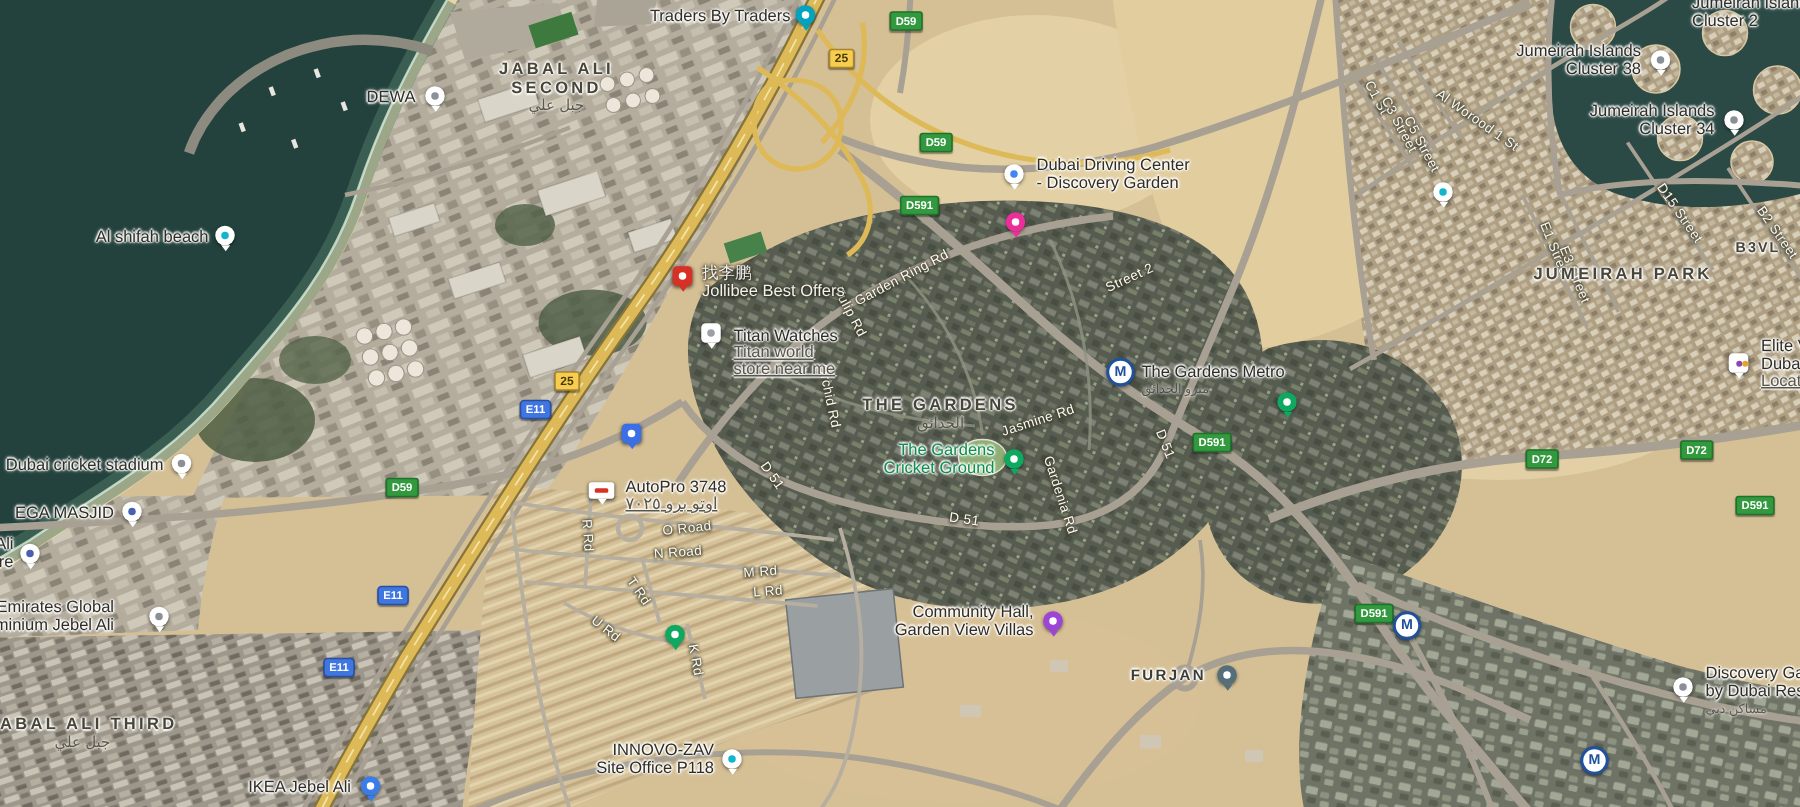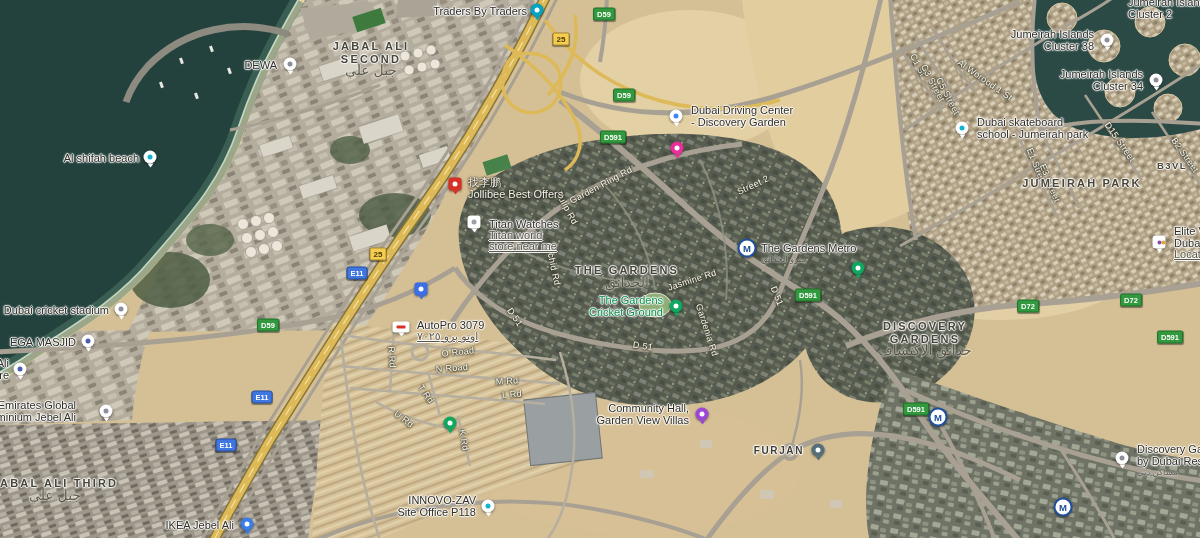--- a/index.html
+++ b/index.html
@@ -18,21 +18,21 @@
     text-shadow:0 0 2px #fff,0 0 2px #fff;}
   .poi.green .poi-line{color:#0b8f4d;}
   .poi.light .poi-line{color:#f3f1ea;font-weight:400;
     text-shadow:0 1px 2px rgba(40,40,30,.95),0 0 2px rgba(40,40,30,.9),0 0 3px rgba(40,40,30,.8);}
   .poi.spaced .poi-line{letter-spacing:1.6px;font-size:10px;font-weight:bold;color:#3e3c35;}
   .district-line{font-size:11px;line-height:12.5px;font-weight:bold;letter-spacing:2.2px;
     color:#474438;text-align:center;
     text-shadow:0 1px 1px rgba(255,255,255,.85),0 -1px 1px rgba(255,255,255,.85),
     1px 0 1px rgba(255,255,255,.85),-1px 0 1px rgba(255,255,255,.85),0 0 3px rgba(255,255,255,.8);}
   .district.small .district-line{font-size:9.5px;letter-spacing:1.4px;}
-  .district-ar{font-size:14px;line-height:11px;color:#55513f;opacity:.9;text-align:center;letter-spacing:0;
+  .district-ar{font-size:10px;line-height:11px;color:#55513f;opacity:.9;text-align:center;letter-spacing:0;
     text-shadow:0 0 2px #fff,0 0 2px #fff;}
   .road-lbl{font-size:9px;font-weight:500;color:#fbfaf4;letter-spacing:.3px;
     text-shadow:0 0 2px #43402e,0 0 2px #43402e,0 1px 2px rgba(40,40,25,.95);}
   .shield{position:absolute;transform:translate(-50%,-50%);font-weight:bold;
     display:flex;align-items:center;justify-content:center;box-shadow:0 1px 1px rgba(0,0,0,.4);}
   .shield.d{background:#33993f;border:1px solid #1d7329;color:#fff;font-size:7.5px;
     padding:1px 3px;border-radius:2px;}
   .shield.e{background:#3f76e0;border:1px solid #27509f;color:#fff;font-size:7.5px;
     padding:1px 3px;border-radius:3px;}
   .shield.exit{background:#f6cd4f;border:1px solid #a8862c;color:#473a0a;font-size:8px;
@@ -274,25 +274,20 @@
         <div class="district-ar">جبل علي</div>
       </div>
       <div class="lbl district" style="left: 55px; top: 477px; transform: translateX(-50%);">
         <div class="district-line">JABAL ALI THIRD</div>
         <div class="district-ar">جبل علي</div>
       </div>
       <div class="lbl district" style="left: 627px; top: 264px; transform: translateX(-50%);">
         <div class="district-line">THE GARDENS</div>
         <div class="district-ar">الحدائق</div>
       </div>
-      <div class="lbl district" style="left: 925px; top: 320px; transform: translateX(-50%);">
-        <div class="district-line">DISCOVERY</div>
-        <div class="district-line">GARDENS</div>
-        <div class="district-ar">حدائق الاكتشاف</div>
-      </div>
       <div class="lbl district" style="left: 1082px; top: 177px; transform: translateX(-50%);">
         <div class="district-line">JUMEIRAH PARK</div>
       </div>
       <div class="lbl district small" style="left: 1172px; top: 160px; transform: translateX(-50%);">
         <div class="district-line">B3VL</div>
       </div>
       <div class="shield d" style="left: 604px; top: 14px;">D59</div>
       <div class="shield d" style="left: 624px; top: 95px;">D59</div>
       <div class="shield d" style="left: 613px; top: 137px;">D591</div>
       <div class="shield d" style="left: 268px; top: 325px;">D59</div>
@@ -418,21 +413,21 @@
       </div>
       <div class="pin" style="left: 421px; top: 289px; background: rgb(58, 111, 232); width: 13px; height: 13px; border-radius: 3px;">
         <span class="dot" style="width: 5px; height: 5px; background: rgb(255, 255, 255);"></span>
         <span class="tail" style="border-top-color: rgb(58, 111, 232);"></span>
       </div>
       <div class="pin" style="left: 401px; top: 327px; background: rgb(255, 255, 255); width: 17px; height: 11px; border-radius: 2px;">
         <span class="dot" style="width: 9px; height: 3px; border-radius: 1px; background: rgb(217, 48, 37);"></span>
         <span class="tail" style="border-top-color: rgb(255, 255, 255);"></span>
       </div>
       <div class="lbl poi " style="left: 417px; top: 319px;">
-        <div class="poi-line">AutoPro  3079</div>
+        <div class="poi-line">AutoPro  3748</div>
         <div class="sub-line">اوتو برو ٧٠٢٥</div>
       </div>
       <div class="pin" style="left: 676px; top: 306px; background: rgb(15, 168, 97); width: 13px; height: 13px; border-radius: 50%;">
         <span class="dot" style="width: 5px; height: 5px; background: rgb(255, 255, 255);"></span>
         <span class="tail" style="border-top-color: rgb(15, 168, 97);"></span>
       </div>
       <div class="lbl poi green" style="right: 537px; text-align: right; top: 294px;">
         <div class="poi-line">The Gardens</div>
         <div class="poi-line">Cricket Ground</div>
       </div>
@@ -462,24 +457,20 @@
         <span class="tail" style="border-top-color: rgb(255, 255, 255);"></span>
       </div>
       <div class="lbl poi " style="right: 57px; text-align: right; top: 68px;">
         <div class="poi-line">Jumeirah Islands</div>
         <div class="poi-line">Cluster 34</div>
       </div>
       <div class="pin" style="left: 962px; top: 128px; background: rgb(255, 255, 255); width: 13px; height: 13px; border-radius: 50%;">
         <span class="dot" style="width: 5px; height: 5px; background: rgb(18, 181, 203);"></span>
         <span class="tail" style="border-top-color: rgb(255, 255, 255);"></span>
       </div>
-      <div class="lbl poi " style="left: 977px; top: 116px;">
-        <div class="poi-line">Dubai skateboard</div>
-        <div class="poi-line">school - Jumeirah park</div>
-      </div>
       <div class="pin" style="left: 1159px; top: 242px; background: rgb(255, 255, 255); width: 13px; height: 13px; border-radius: 3px;">
         <span class="dot" style="width: 4px; height: 4px; background: rgb(142, 68, 173); box-shadow: rgb(224, 166, 46) 4px 0px 0px;"></span>
         <span class="tail" style="border-top-color: rgb(255, 255, 255);"></span>
       </div>
       <div class="lbl poi " style="left: 1174px; top: 225px;">
         <div class="poi-line">Elite V</div>
         <div class="poi-line">Duba</div>
         <div class="sub-line">Locatio</div>
       </div>
       <div class="pin metro" style="left: 938px; top: 417px;">M</div>

